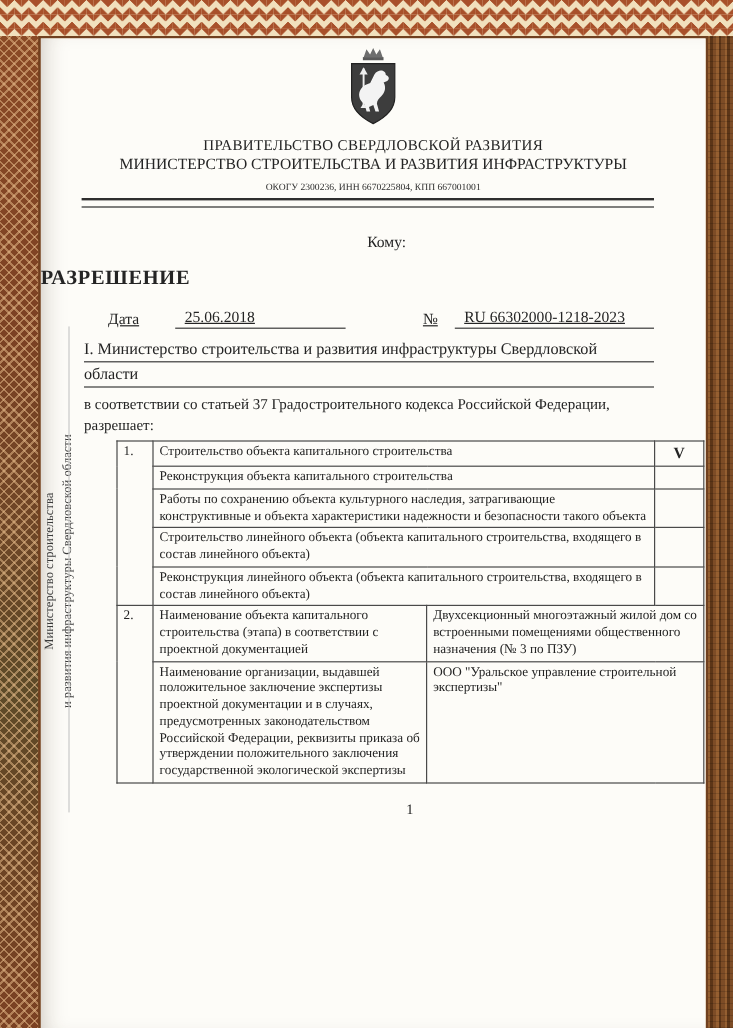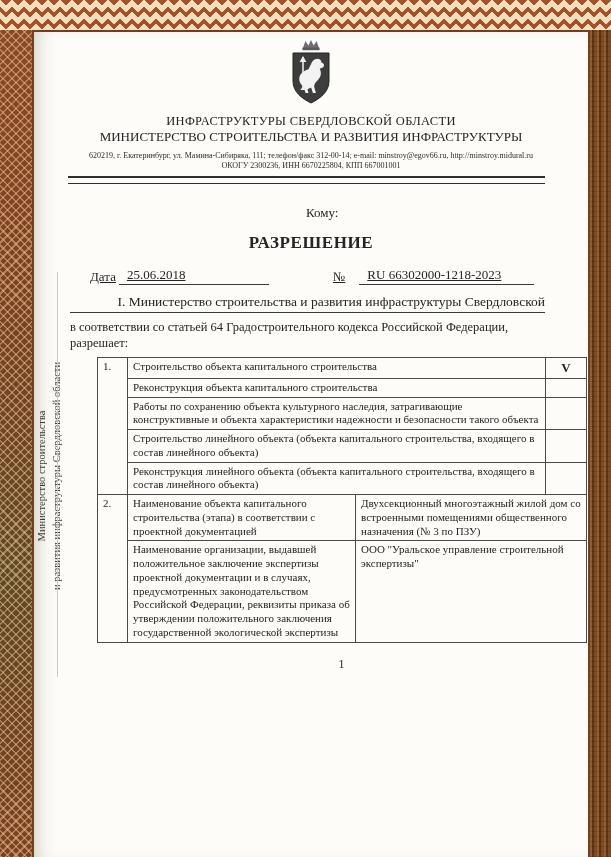--- a/index.html
+++ b/index.html
@@ -44,32 +44,32 @@
   .contact{text-align:center;font-size:8px;line-height:1.35;margin-top:5px;color:#2c2c2c;}
   .double-rule{margin:4px 43px 0 34px;height:5px;
     border-top:2px solid #2e2e2e;border-bottom:1px solid #2e2e2e;}
   
   .addressee{margin:20px 0 0 272px;display:flex;align-items:center;font-size:13px;}
   .addr-label{flex:0 0 auto;margin-right:7px;padding-top:1px;}
   .addr-lines{width:198px;}
   .addr-line{border-bottom:1px solid #3a3a3a;padding:0 0 2px 1px;margin-bottom:4px;
     line-height:15px;min-height:15px;}
   
-  .title{margin-top:12px;text-align:center;}
+  .title{margin-top:12px;}
   .title-1{font-size:17px;font-weight:bold;letter-spacing:.6px;}
   .title-2{font-size:14.5px;font-weight:bold;}
   
   .meta-row{margin:14px 43px 0 56px;display:flex;align-items:flex-end;font-size:13px;text-decoration:underline;}
   .meta-label{flex:0 0 auto;}
   .meta-value{border-bottom:1px solid #3a3a3a;padding:0 4px 1px 8px;}
-  .v-date{width:138px;margin-left:3px;}
+  .v-date{width:138px;margin-left:30px;}
   .v-num{width:163px;margin-left:14px;}
   .sp-num{margin-left:64px;}
   
-  .issuer{margin:8px 43px 0 36px;text-align:right;font-size:13.5px;}
+  .issuer{margin:8px 43px 0 36px;text-align:left;font-size:13.5px;}
   .issuer div{border-bottom:1px solid #3a3a3a;padding-bottom:1px;line-height:18px;}
   .issuer div+div{margin-top:1px;}
   
   .intro{margin:6px 43px 0 36px;font-size:12.5px;line-height:1.3;}
   
   table.permit{margin:5px 0 0 63px;width:489px;border-collapse:collapse;
     font-size:11px;line-height:1.25;table-layout:fixed;}
   table.permit td{border:1px solid #4a4a4a;padding:2px 5px;vertical-align:top;}
   table.permit{border:1.5px solid #444;}
   td.num{padding-left:5px;}
@@ -97,26 +97,25 @@
     <svg class="emblem" width="46" height="72" viewBox="0 0 46 72">
       <path d="M15 10 l2.4 -7 3 4.4 2.6 -5.4 2.6 5.4 3 -4.4 2.4 7 z" fill="#6e6e6e"></path>
       <rect x="14.4" y="9.6" width="17.2" height="2.6" fill="#5a5a5a"></rect>
       <path d="M5 15 h36 v28 c0 11 -9 17.5 -18 22 c-9 -4.5 -18 -11 -18 -22 z" fill="#3d3d3d" stroke="#222" stroke-width="1"></path>
       <path d="M15 19 v33" stroke="#eeeeee" stroke-width="1.6"></path>
       <path d="M15 18 l-3.4 6 h6.8 z" fill="#eeeeee"></path>
       <path d="M12.4 52 l2.6 -4 2.6 4 z" fill="#eeeeee"></path>
       <path d="M24 24 c3.5 -5 9.5 -3.5 9.5 .5 c3 .8 3.2 3.8 1.2 5 l-3 1.2 c2.2 4 1.2 8.2 -1.8 11.2 c-2 2 -3.8 3.8 -3.8 6.6 l1.8 6.5 h-3 l-1.8 -5.6 -3.6 1.8 1 3.8 h-3 l-1.8 -6.4 c-4.6 -2.8 -5.8 -8.6 -2.8 -12.6 c2 -2.8 4.8 -3.8 7.6 -4.8 z" fill="#f3f3f3"></path>
     </svg>
 
-    <div class="gov">ИНФРАСТРУКТУРЫ СВЕРДЛОВСКОЙ ОБЛАСТИ</div>
+    <div class="gov">ПРАВИТЕЛЬСТВО СВЕРДЛОВСКОЙ РАЗВИТИЯ</div>
     <div class="ministry">
       <div>МИНИСТЕРСТВО СТРОИТЕЛЬСТВА И РАЗВИТИЯ ИНФРАСТРУКТУРЫ</div>
     </div>
     <div class="contact">
-      <div>620219, г. Екатеринбург, ул. Мамина-Сибиряка, 111; телефон/факс 312-00-14; e-mail: minstroy@egov66.ru, http://minstroy.midural.ru</div>
       <div>ОКОГУ 2300236, ИНН 6670225804, КПП 667001001</div>
     </div>
     <div class="double-rule"></div>
 
     <div class="addressee">
       <div class="addr-label">Кому:</div>
     </div>
 
     <div class="title">
       <div class="title-1">РАЗРЕШЕНИЕ</div>
@@ -124,24 +123,25 @@
 
     <div class="meta-row">
       <span class="meta-label">Дата</span>
       <span class="meta-value v-date">25.06.2018</span>
       <span class="meta-label sp-num">№</span>
       <span class="meta-value v-num">RU 66302000-1218-2023</span>
     </div>
 
     <div class="issuer">
       <div>I. Министерство строительства и развития инфраструктуры Свердловской</div>
+      <div>области</div>
     </div>
 
     <div class="intro">
-      <div>в соответствии со статьей 64 Градостроительного  кодекса  Российской Федерации,</div>
+      <div>в соответствии со статьей 37 Градостроительного  кодекса  Российской Федерации,</div>
       <div>разрешает:</div>
     </div>
 
     <table class="permit">
       <colgroup>
           <col style="width:30px">
           <col style="width:228px">
           <col style="width:190px">
           <col style="width:41px">
         </colgroup>

